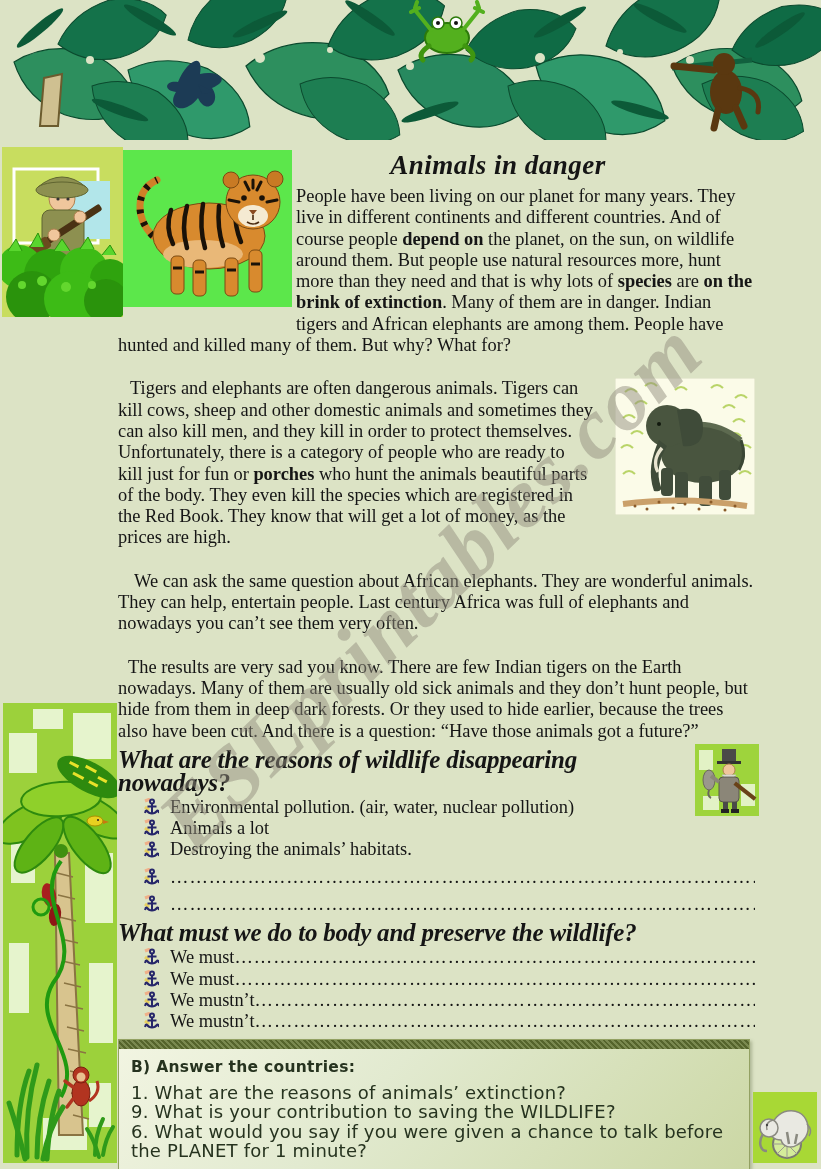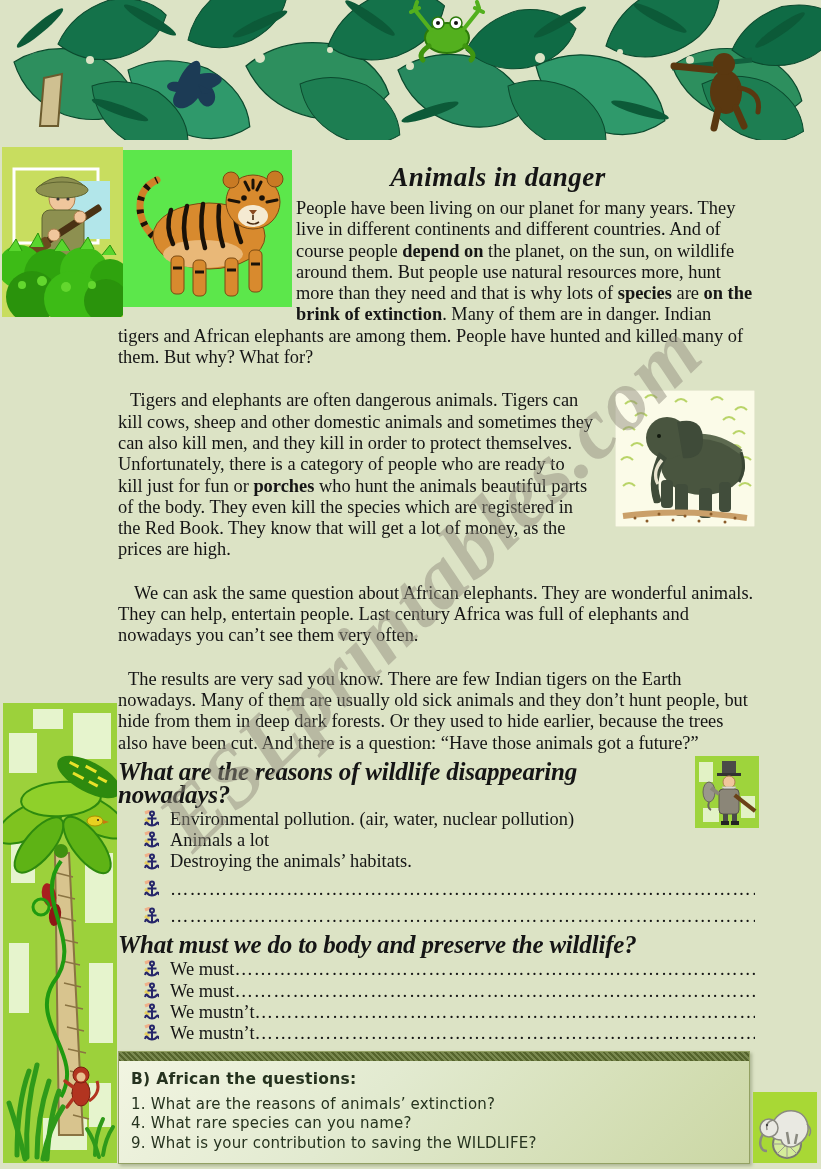--- a/index.html
+++ b/index.html
@@ -6,40 +6,40 @@
   .page{position:relative;width:821px;height:1169px;background:#dce3c5;overflow:hidden;
         font-family:"Liberation Serif",serif;color:#151515;}
   .banner{position:absolute;left:0;top:0;}
   .img-box{position:absolute;}
   .img-hunter{left:2px;top:147px;width:121px;height:170px;}
   .img-tiger{left:123px;top:150px;width:169px;height:157px;}
   .img-palm{left:3px;top:703px;width:114px;height:460px;}
   .img-wheel{left:753px;top:1092px;width:64px;height:71px;}
   .content{position:absolute;left:118px;top:150px;width:637px;font-size:18.4px;line-height:21.3px;}
   .tl-spacer{float:left;width:178px;height:167px;}
-  .title{font-size:27px;font-weight:bold;font-style:italic;text-align:center;margin:12px 0 6px 0;
+  .title{font-size:27px;font-weight:bold;font-style:italic;text-align:center;margin:0 0 6px 0;
          padding-right:55px;overflow:hidden;letter-spacing:.5px;line-height:30px;}
   .para{margin:0;}
   .para + .para{margin-top:22px;}
   .para.ind{text-indent:12px;}
   .float-right-img{float:right;margin:0 0 4px 10px;}
   .pilgrim-float{float:right;margin:-4px -4px 4px 8px;}
   .section h2{font-size:25px;font-weight:bold;font-style:italic;margin:6px 0 3px 0;letter-spacing:-0.2px;line-height:23px;}
   ul.bullets{list-style:none;margin:0;padding:0;}
   li.bullet{display:flex;align-items:center;padding-left:26px;min-height:21.3px;}
   li.blank{margin-top:6px;}
   .anchor-ic{width:15px;height:19px;margin-right:11px;flex:none;}
   .b-label{white-space:pre;}
   .leader{flex:1;overflow:hidden;white-space:nowrap;letter-spacing:1px;}
   .qbox{margin-top:6px;width:630px;border:1px solid #93a163;background:linear-gradient(135deg,#f2f5e2 0%,#e2ead0 40%,#cbd7a4 100%);
         box-shadow:2px 2px 3px rgba(90,100,60,.35);}
   .qbox-strip{height:9px;background:repeating-linear-gradient(45deg,#55642c 0 2px,#7a8950 2px 4px);}
   .qbox-body{padding:8px 14px 10px 12px;font-family:"DejaVu Sans",sans-serif;color:#26331f;}
   .qbox-heading{font-size:15.5px;font-weight:bold;margin:0 0 5px 0;letter-spacing:.3px;}
-  .qline{font-size:15px;line-height:19.5px;letter-spacing:.2px;}
+  .qline{font-size:18px;line-height:19.5px;letter-spacing:.2px;}
   .watermark{position:absolute;left:430px;top:585px;transform:translate(-50%,-50%) rotate(-44deg);
              font-size:86px;font-weight:bold;font-style:italic;color:rgba(148,144,128,0.5);
              white-space:nowrap;pointer-events:none;z-index:5;letter-spacing:2px;
              font-family:"Liberation Serif",serif;}
 </style>
 </head>
 <body>
 
 <div class="page">
 
@@ -411,24 +411,24 @@
           </svg>
           <span class="b-label">We mustn’t</span>
             <span class="leader">………………………………………………………………………………………………………………………………………………………………………………………………………………………………</span>
         </li>
       </ul>
     </div>
 
     <div class="qbox">
       <div class="qbox-strip"></div>
       <div class="qbox-body">
-        <div class="qbox-heading">B) African the questions:</div>
+        <div class="qbox-heading">B) Answer the countries:</div>
         <div class="qline">1. What are the reasons of animals’ extinction?</div>
-        <div class="qline">4. What rare species can you name?</div>
         <div class="qline">9. What is your contribution to saving the WILDLIFE?</div>
+        <div class="qline">6. What would you say if you were given a chance to talk before the PLANET for 1 minute?</div>
       </div>
     </div>
   </div>
 
   <div class="img-box img-palm">
     <svg width="114" height="460" viewBox="0 0 114 460">
       <rect width="114" height="460" fill="#9cd13b"></rect>
       <g fill="rgba(255,255,255,.75)">
         <rect x="6" y="30" width="28" height="40"></rect>
           <rect x="70" y="10" width="38" height="46"></rect>

